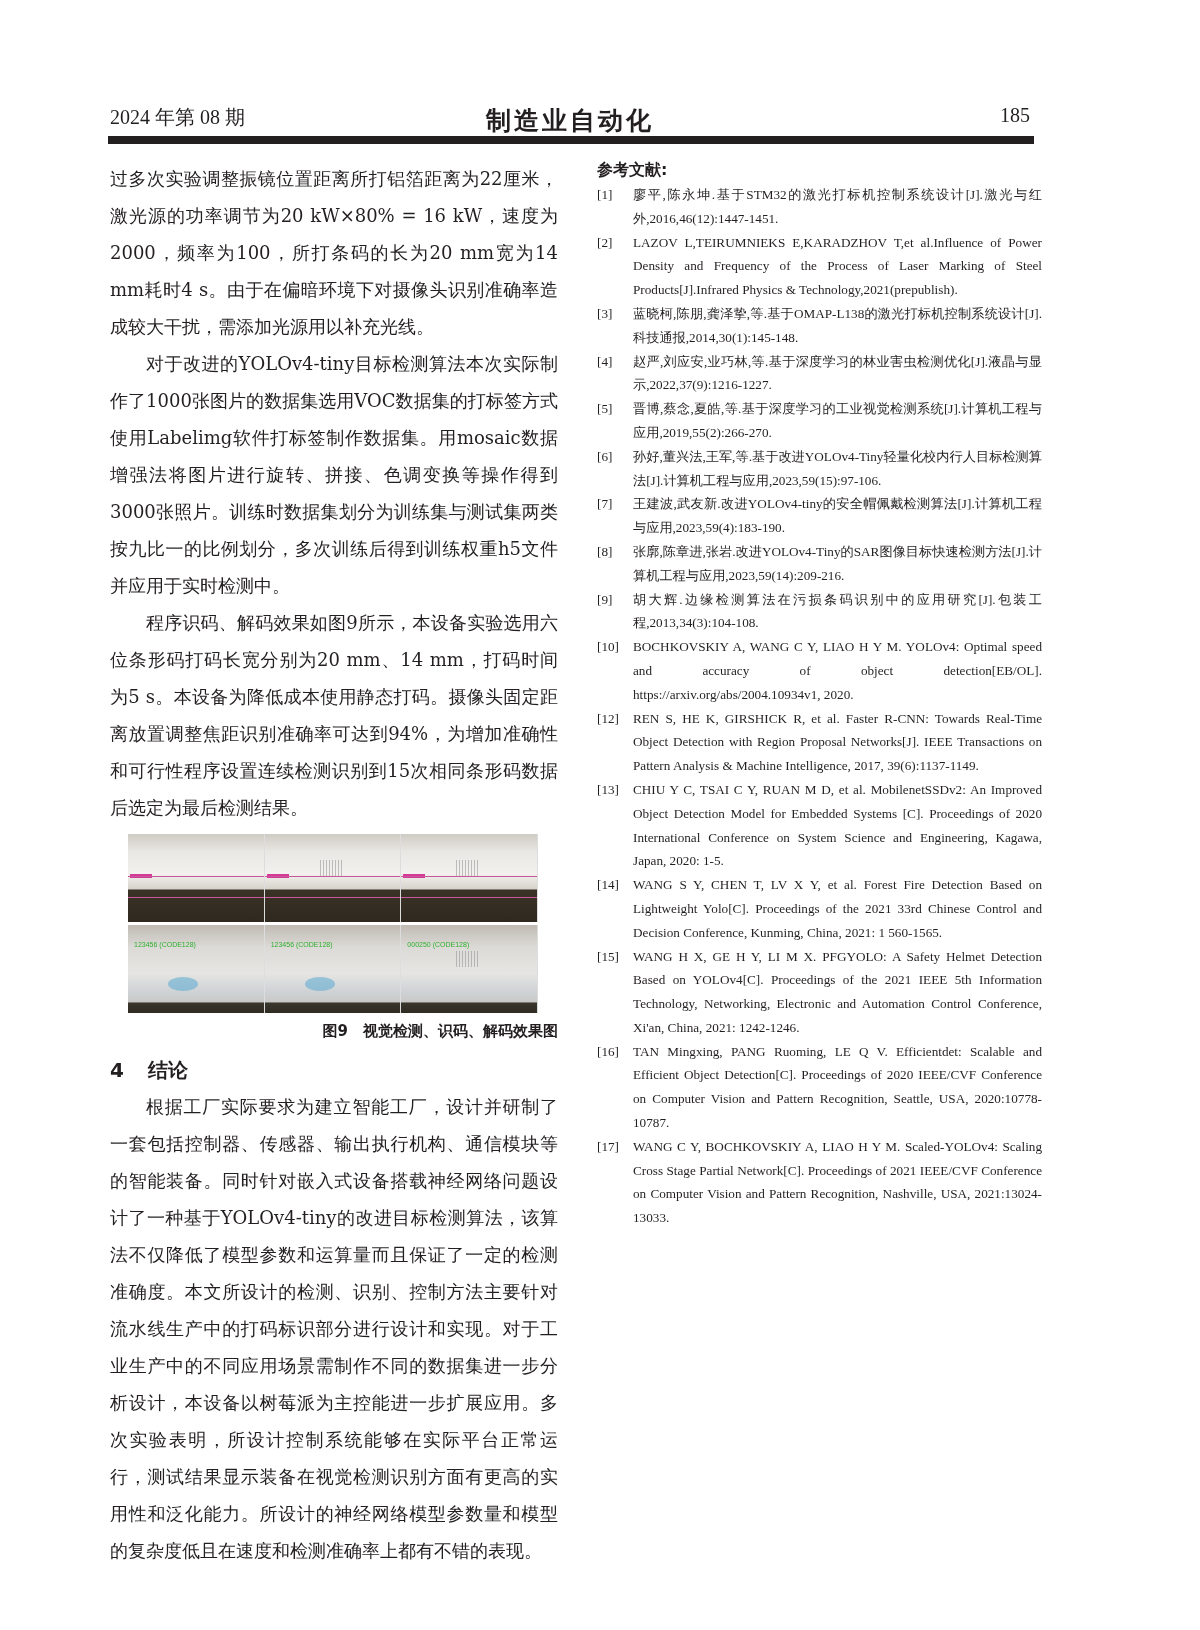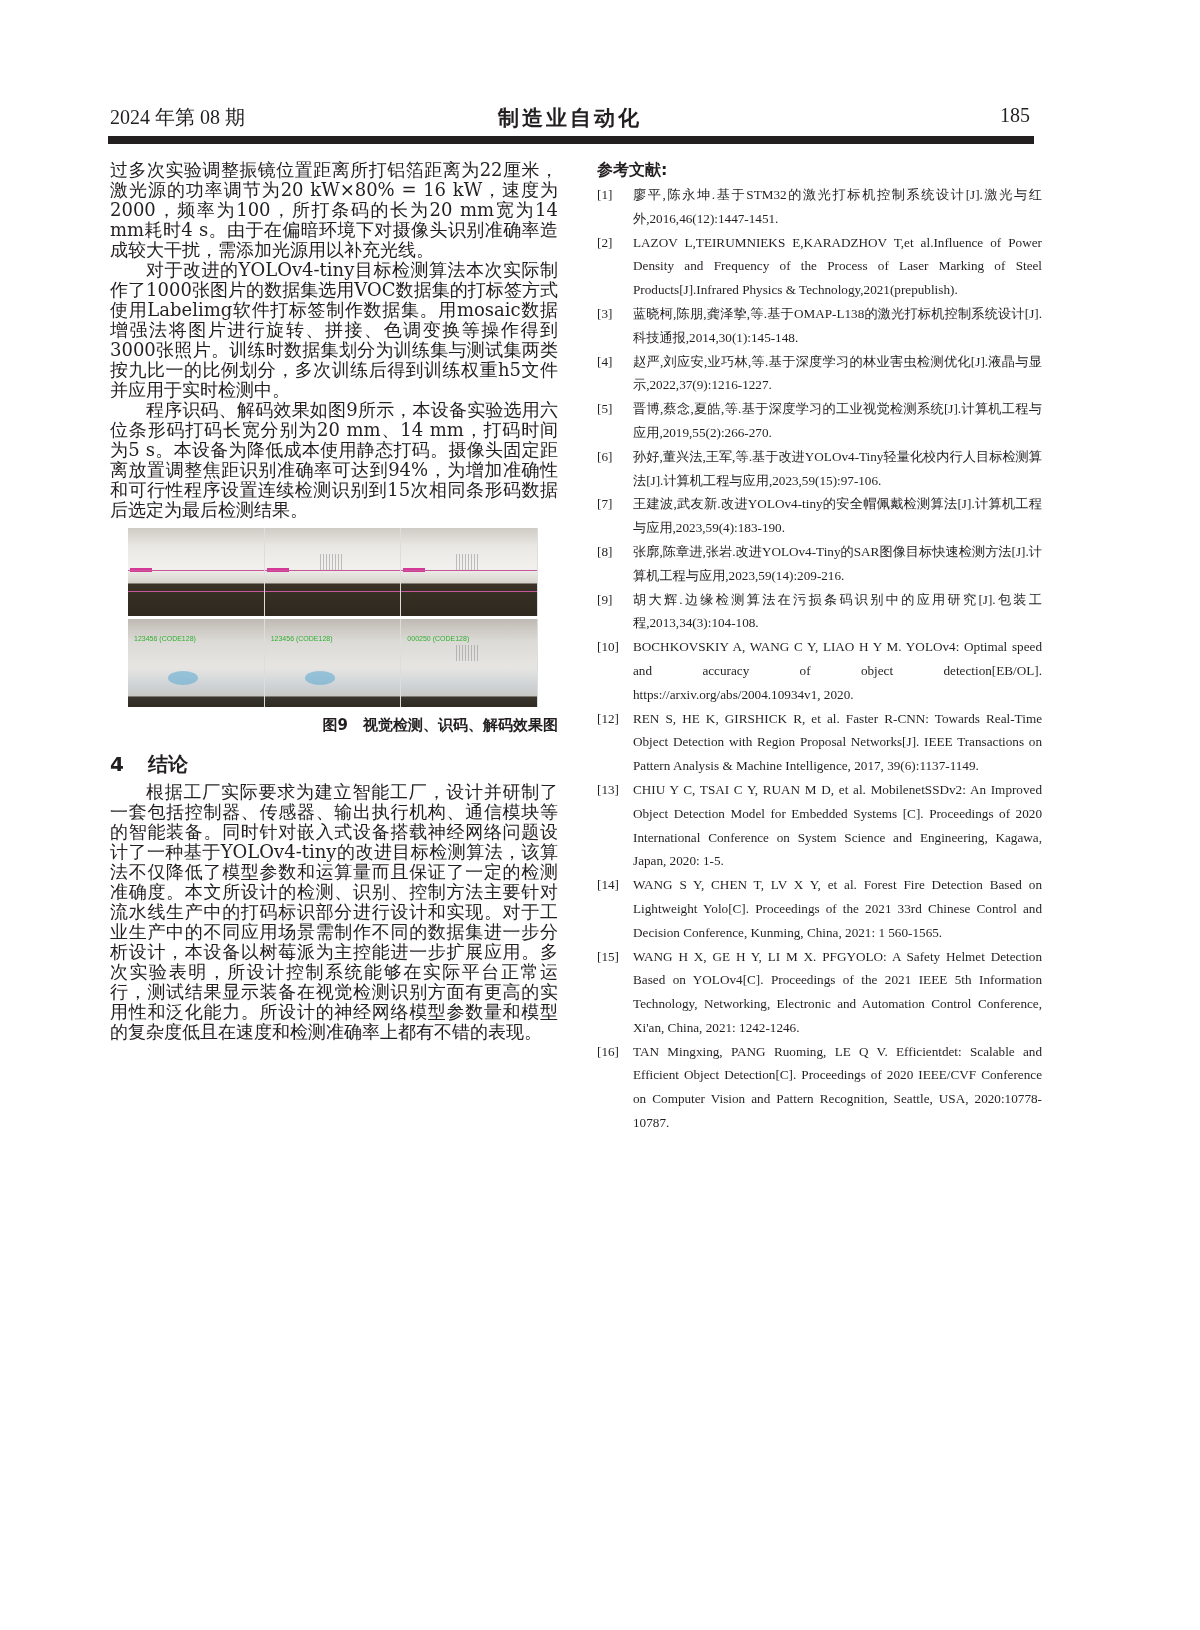--- a/index.html
+++ b/index.html
@@ -1,27 +1,27 @@
 <!DOCTYPE html>
 <html><head>
 <meta charset="utf-8">
 <style>
   html, body { margin: 0; padding: 0; background: #ffffff; }
   body { width: 1200px; height: 1630px; position: relative; overflow: hidden;
          font-family: "DejaVu Serif", "Liberation Serif", serif; color: #231f20; }
   .header { position: absolute; left: 110px; top: 104px; width: 920px; height: 30px; }
   .header .left { position: absolute; left: 0; top: 0; font-size: 20px; font-family: "Liberation Serif", serif; }
-  .header .center { position: absolute; left: 0; width: 920px; text-align: center; top: 0; font-size: 21px; font-weight: bold; letter-spacing: 3px; }
+  .header .center { position: absolute; left: 0; width: 920px; text-align: center; top: 0; font-size: 25px; font-weight: bold; letter-spacing: 3px; }
   .header .right { position: absolute; right: 0; top: 0; font-size: 20px; font-family: "Liberation Serif", serif; }
   .header-rule { position: absolute; left: 108px; top: 136px; width: 926px; height: 8px; background: #231f20; }
 
   .col-left { position: absolute; left: 110px; top: 160px; width: 448px; }
   .col-right { position: absolute; left: 597px; top: 160px; width: 445px; }
 
-  .para { font-size: 18px; line-height: 20px; text-align: justify; margin: 0; }
+  .para { font-size: 18px; line-height: 37px; text-align: justify; margin: 0; }
   .para.indent { text-indent: 2em; }
 
   .figure { margin: 8px 0 0 18px; width: 410px; }
   .fig-row { display: flex; height: 88px; margin-bottom: 3px; }
   .panel { flex: 1; position: relative; overflow: hidden; border-right: 1px solid #ddd; }
   .panel.top { background: linear-gradient(180deg, #cfcbc5 0%, #e9e7e3 20%, #f2f1ee 45%, #d8d4cd 62%, #3a3226 64%, #2e281f 100%); }
   .panel.bottom { background: linear-gradient(180deg, #bfbab3 0%, #dcdad6 25%, #e6e5e2 55%, #cfd3d6 75%, #c9c9c7 87%, #3a352c 89%, #2f2a22 100%); }
   .magenta-tag { position: absolute; left: 2px; top: 40px; width: 22px; height: 4px; background: #d23a95; }
   .magenta-line { position: absolute; left: 0; right: 0; top: 42px; height: 1px; background: #c9579b; }
   .magenta-line2 { position: absolute; left: 0; right: 0; top: 63px; height: 1px; background: #c9579b; }
@@ -152,13 +152,17 @@
       <span class="txt">WANG S Y, CHEN T, LV X Y, et al. Forest Fire Detection Based on Lightweight Yolo[C]. Proceedings of the 2021 33rd Chinese Control and Decision Conference, Kunming, China, 2021: 1 560-1565.</span>
     </div>
   <div class="ref">
       <span class="idx">[15]</span>
       <span class="txt">WANG H X, GE H Y, LI M X. PFGYOLO: A Safety Helmet Detection Based on YOLOv4[C]. Proceedings of the 2021 IEEE 5th Information Technology, Networking, Electronic and Automation Control Conference, Xi'an, China, 2021: 1242-1246.</span>
     </div>
   <div class="ref">
       <span class="idx">[16]</span>
       <span class="txt">TAN Mingxing, PANG Ruoming, LE Q V. Efficientdet: Scalable and Efficient Object Detection[C]. Proceedings of 2020 IEEE/CVF Conference on Computer Vision and Pattern Recognition, Seattle, USA, 2020:10778-10787.</span>
     </div>
+  <div class="ref">
+      <span class="idx">[17]</span>
+      <span class="txt">WANG C Y, BOCHKOVSKIY A, LIAO H Y M. Scaled-YOLOv4: Scaling Cross Stage Partial Network[C]. Proceedings of 2021 IEEE/CVF Conference on Computer Vision and Pattern Recognition, Nashville, USA, 2021:13024-13033.</span>
+    </div>
 </div>
 
 </body></html>

